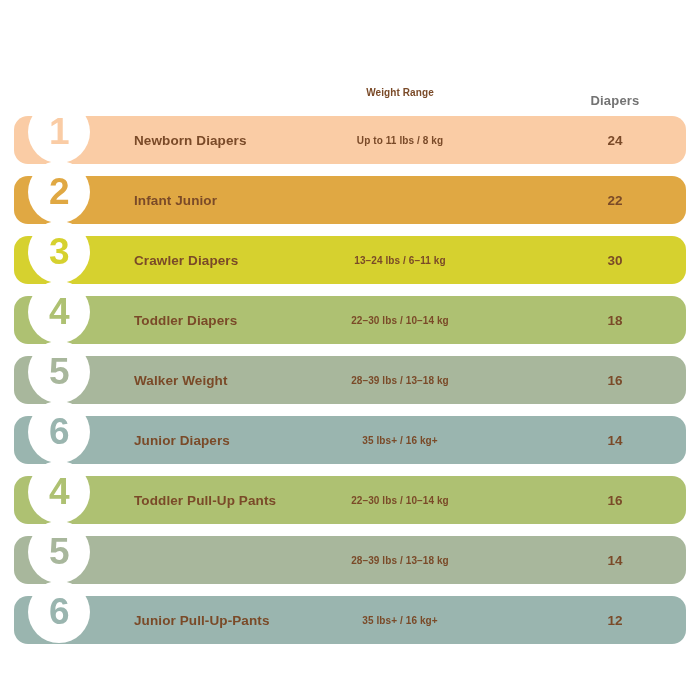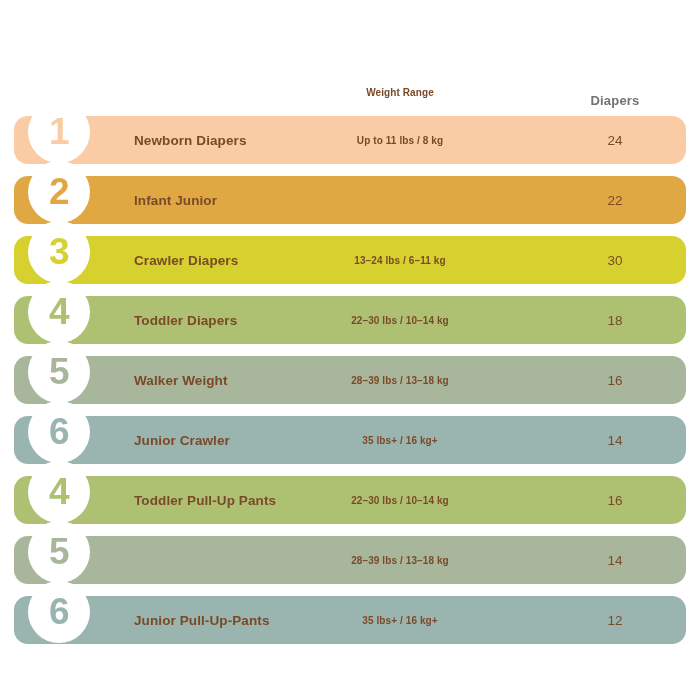--- a/index.html
+++ b/index.html
@@ -114,21 +114,21 @@
   .count {
     position: absolute;
     left: 545px;
     width: 140px;
     top: 6px;
     height: 48px;
     display: flex;
     align-items: center;
     justify-content: center;
     font-size: 13.5px;
-    font-weight: normal;
+    font-weight: bold;
     color: #7a4a28;
     letter-spacing: 0.1px;
     z-index: 4;
   }
 </style>
 </head>
 <body>
 
 <div id="chart">
 
@@ -182,21 +182,21 @@
         </div>
         <div class="label">Walker Weight</div>
         <div class="weight">28–39 lbs / 13–18 kg</div>
         <div class="count">16</div>
       </div>
       <div class="row">
         <div class="bar" style="background: rgb(154, 181, 175);"></div>
         <div class="numwrap">
           <span class="num" style="color: rgb(154, 181, 175);">6</span>
         </div>
-        <div class="label">Junior Crawler</div>
+        <div class="label">Junior Diapers</div>
         <div class="weight">35 lbs+ / 16 kg+</div>
         <div class="count">14</div>
       </div>
       <div class="row">
         <div class="bar" style="background: rgb(174, 193, 114);"></div>
         <div class="numwrap">
           <span class="num" style="color: rgb(174, 193, 114);">4</span>
         </div>
         <div class="label">Toddler Pull-Up Pants</div>
         <div class="weight">22–30 lbs / 10–14 kg</div>

